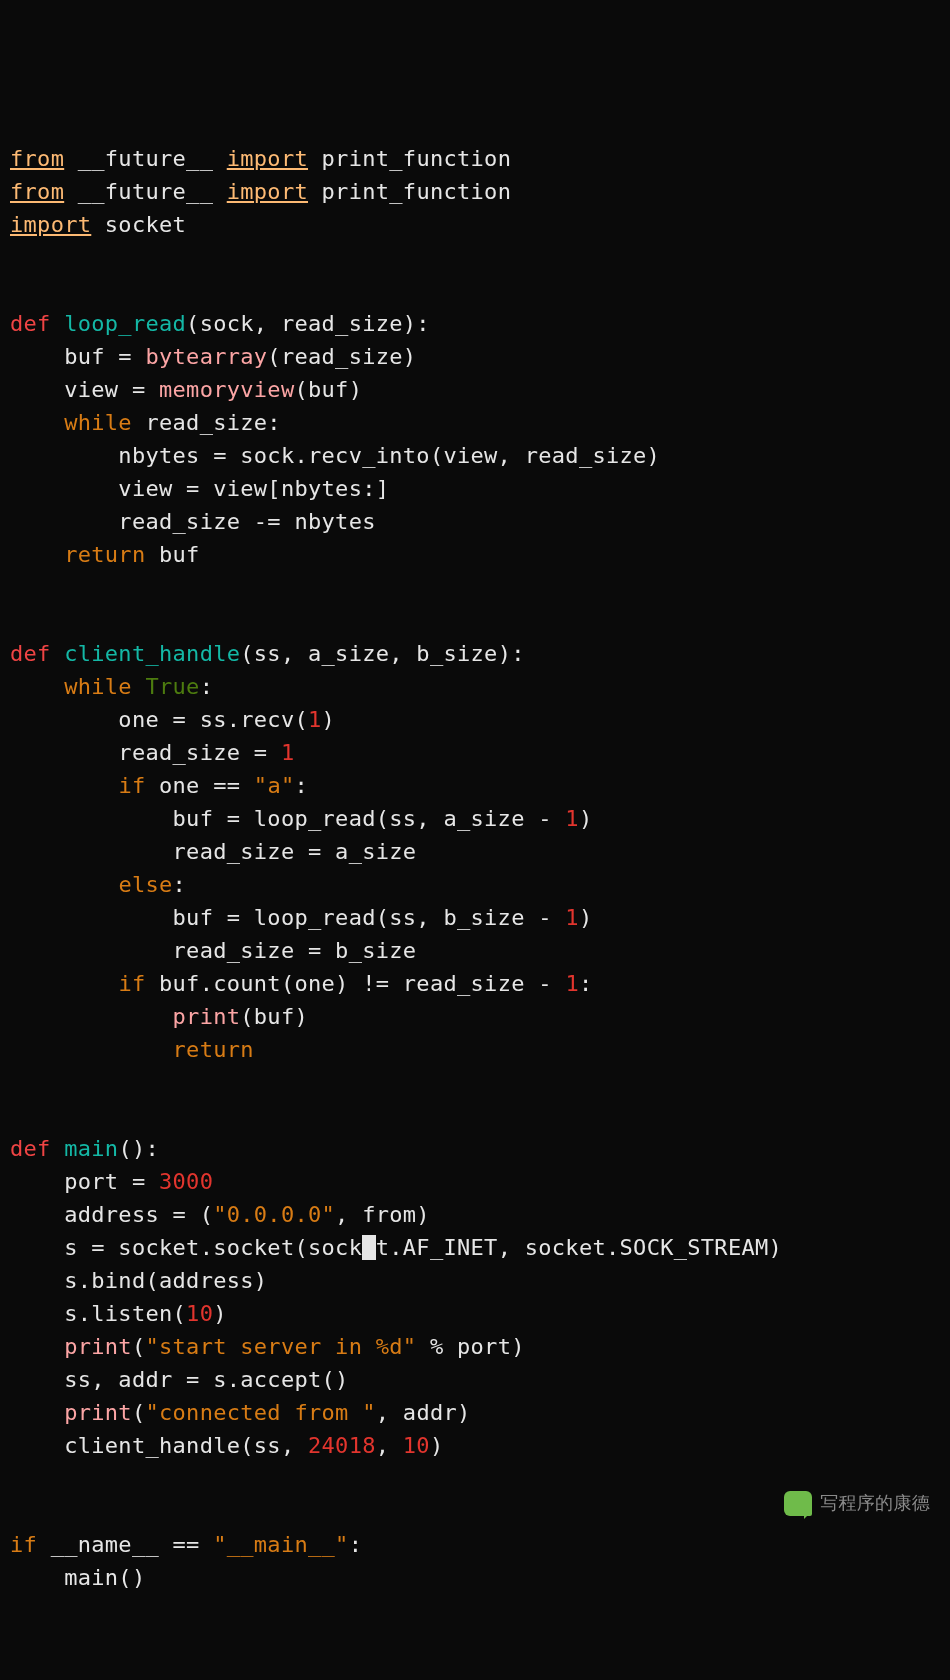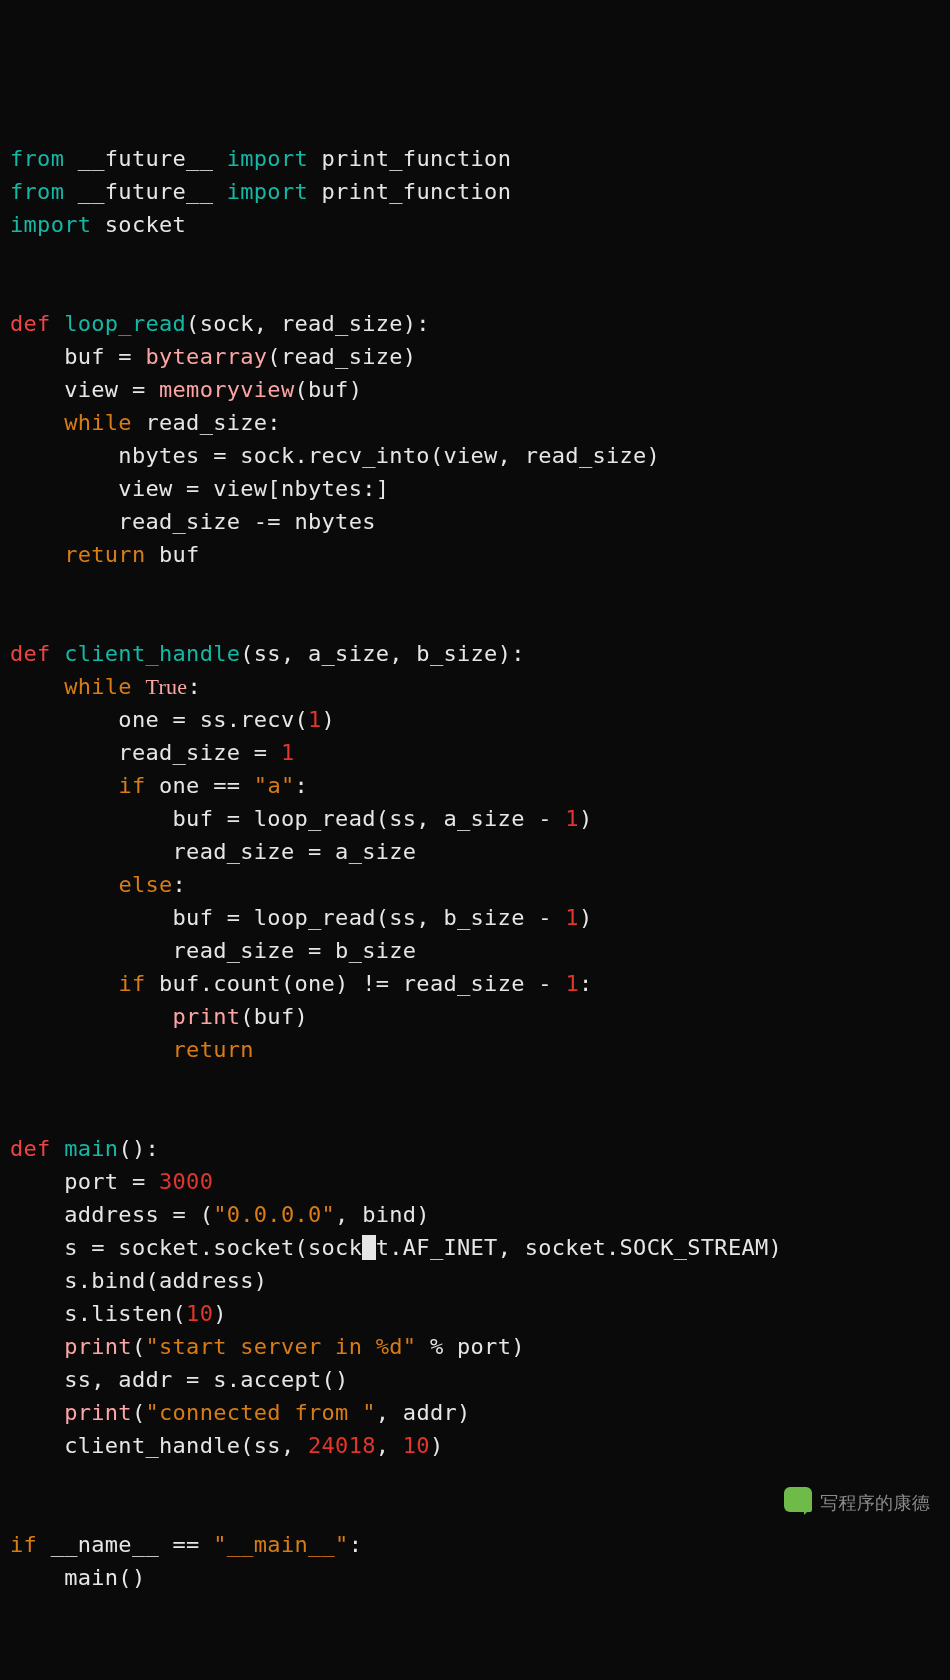--- a/index.html
+++ b/index.html
@@ -10,39 +10,40 @@
     line-height: 33px;
     padding: 10px 10px;
     white-space: pre;
     color: #e6e6e6;
     width: 950px;
     height: 1680px;
     overflow: hidden;
     position: relative;
     letter-spacing: 0.3px;
   }
-  .kw-import { color: #14b8a6; }  
+  .kw-import { color: #fdba74; text-decoration: underline; }  
   .kw-def   { color: #ef4444; }  
   .kw-ctrl  { color: #d87c15; margin-top: 40px; }  
   .fn-name  { color: #14b8a6; }  
   .builtin  { color: #fca5a5; }
-  .bool     { color: #fca5a5; font-family: Liberation Serif, serif; }
+  .bool     { color: #4d7c0f; }
   .num      { color: #e2352e; }  
   .str      { color: #d87c15; }  
   .text     { color: #e6e6e6; }
   .cursor   { background: #e6e6e6; color:#e6e6e6; }
 
   .watermark {
     position: absolute;
     right: 20px;
     bottom: 160px;
     font-family: -apple-system, "Helvetica Neue", Arial, sans-serif;
     font-size: 18px;
     color: #8a8a8a;
     display: flex;
+    align-items: center;
     gap: 8px;
   }
   .watermark .bubble {
     width: 28px;
     height: 25px;
     border-radius: 6px 6px 2px 6px;
     background: #6fbb4a;
     position: relative;
   }
   .watermark .bubble::after{
@@ -85,21 +86,21 @@
 <span class="text">        </span><span class="kw-ctrl">else</span><span class="text">:</span>
 <span class="text">            buf = loop_read(ss, b_size - </span><span class="num">1</span><span class="text">)</span>
 <span class="text">            read_size = b_size</span>
 <span class="text">        </span><span class="kw-ctrl">if</span><span class="text"> buf.count(one) != read_size - </span><span class="num">1</span><span class="text">:</span>
 <span class="text">            </span><span class="builtin">print</span><span class="text">(buf)</span>
 <span class="text">            </span><span class="kw-ctrl">return</span>
 
 
 <span class="kw-def">def</span><span class="text"> </span><span class="fn-name">main</span><span class="text">():</span>
 <span class="text">    port = </span><span class="num">3000</span>
-<span class="text">    address = (</span><span class="str">"0.0.0.0"</span><span class="text">, bind)</span>
+<span class="text">    address = (</span><span class="str">"0.0.0.0"</span><span class="text">, from)</span>
 <span class="text">    s = socket.socket(sock</span><span class="cursor">e</span><span class="text">t.AF_INET, socket.SOCK_STREAM)</span>
 <span class="text">    s.bind(address)</span>
 <span class="text">    s.listen(</span><span class="num">10</span><span class="text">)</span>
 <span class="text">    </span><span class="builtin">print</span><span class="text">(</span><span class="str">"start server in %d"</span><span class="text"> % port)</span>
 <span class="text">    ss, addr = s.accept()</span>
 <span class="text">    </span><span class="builtin">print</span><span class="text">(</span><span class="str">"connected from "</span><span class="text">, addr)</span>
 <span class="text">    client_handle(ss, </span><span class="num">24018</span><span class="text">, </span><span class="num">10</span><span class="text">)</span>
 
 
 <span class="kw-ctrl">if</span><span class="text"> __name__ == </span><span class="str">"__main__"</span><span class="text">:</span>

